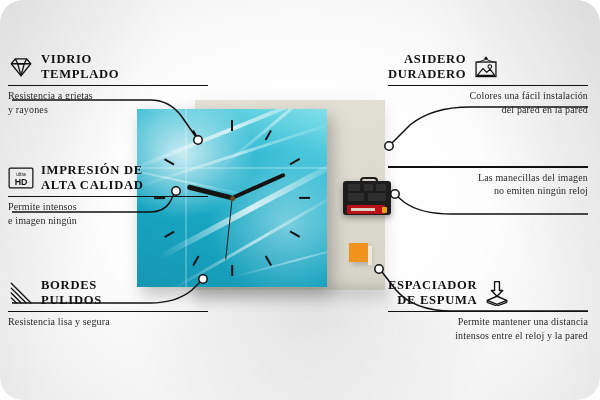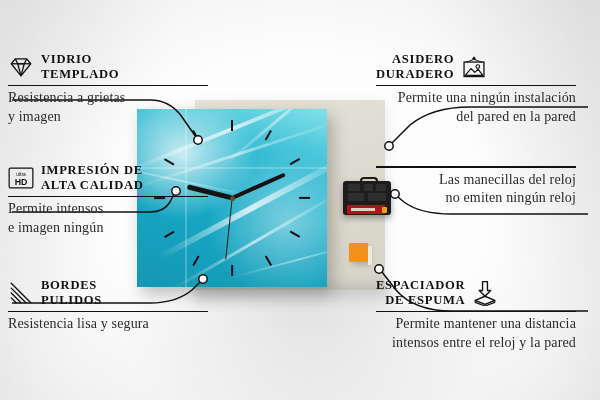--- a/index.html
+++ b/index.html
@@ -6,53 +6,54 @@
   body{
     width:600px;height:400px;overflow:hidden;
     font-family:"Liberation Serif", serif;
     background:#ffffff;
     position:relative;
   }
   #stage{
     position:absolute;inset:0;width:600px;height:400px;overflow:hidden;
     background:
       radial-gradient(ellipse 70% 80% at 50% 50%, #ffffff 0%, #fdfdfd 45%, #f2f2f2 78%, #e7e7e7 100%);
+    border-radius: 23px;
   }
   .bg-streak{position:absolute;pointer-events:none;}
   .bg-l{left:-40px;top:-60px;width:180px;height:520px;
     background:linear-gradient(100deg, rgba(210,210,210,.55), rgba(255,255,255,0) 70%);
     transform:rotate(8deg);filter:blur(14px);}
   .bg-r{right:-40px;top:-60px;width:180px;height:520px;
     background:linear-gradient(260deg, rgba(205,205,205,.55), rgba(255,255,255,0) 70%);
     transform:rotate(-8deg);filter:blur(14px);}
   .bg-b{left:120px;bottom:-70px;width:380px;height:170px;
     background:radial-gradient(ellipse at 50% 0%, rgba(195,195,195,.5), rgba(255,255,255,0) 70%);
     filter:blur(10px);}
 
   
   svg.leaders{position:absolute;left:0;top:0;width:600px;height:400px;pointer-events:none;}
   svg.leaders path{fill:none;stroke:#111;stroke-width:1.5;}
   svg.leaders circle{fill:#ffffff;stroke:#111;stroke-width:1.5;}
 
   
   .feature{position:absolute;width:200px;}
   .feature.left{left:8px;text-align:left;}
-  .feature.right{right:24px;text-align:right;}
+  .feature.right{right:12px;text-align:right;}
   .f-head{display:flex;align-items:center;gap:7px;}
   .feature.left .f-head{justify-content:flex-start;}
   .feature.right .f-head{justify-content:flex-end;flex-direction:row-reverse;}
   .f-title{
     font-family:"Liberation Serif", serif;
     font-weight:700;font-size:12.6px;line-height:1.18;
     letter-spacing:.7px;color:#111;text-transform:uppercase;
   }
   .f-rule{height:1.6px;background:#111;margin:3px 0 3px 0;width:100%;}
   .f-desc{
     font-family:"Liberation Serif", serif;
-    font-size:14px;line-height:1.32;color:#2a2a2a;letter-spacing:.15px;
+    font-size:10px;line-height:1.32;color:#2a2a2a;letter-spacing:.15px;
   }
   .icon{width:26px;height:26px;flex:0 0 26px;display:block;}
   .icon svg{display:block;width:26px;height:26px;}
 
   
   .scene{position:absolute;left:135px;top:95px;width:250px;height:215px;}
   .wall-panel{
     position:absolute;left:60px;top:5px;width:190px;height:190px;
     background:linear-gradient(160deg,#e6e3d8 0%, #dedbd0 45%, #d6d3c7 100%);
     box-shadow:0 6px 16px rgba(0,0,0,.10);
@@ -207,21 +208,21 @@
           </svg>
       </span>
       <span class="f-title">
         <span>VIDRIO</span><br>
         <span>TEMPLADO</span>
       </span>
     </div>
     <div class="f-rule"></div>
     <div class="f-desc">
       <span>Resistencia a grietas</span><br>
-      <span>y imagen</span>
+      <span>y rayones</span>
     </div>
   </div>
 
   <div class="feature left" style="top:163px;">
     <div class="f-head">
       <span class="icon">
         <svg viewBox="0 0 34 30">
           <rect x="1.5" y="2" width="31" height="26" fill="none" stroke="#111" stroke-width="1.6" rx="1.5"></rect>
           <text x="17" y="12.5" text-anchor="middle" font-family="Liberation Sans, sans-serif" font-size="6.5" fill="#111">ultra</text>
           <text x="17" y="24" text-anchor="middle" font-family="Liberation Sans, sans-serif" font-size="11.5" font-weight="bold" fill="#111">HD</text>
@@ -273,29 +274,29 @@
           <path d="M5.5 26 L13 17 L18 22 L22.5 18 L28.5 26 Z" fill="none" stroke="#111" stroke-width="1.5" stroke-linejoin="round"></path>
         </svg>
       </span>
       <span class="f-title">
         <span>ASIDERO</span><br>
         <span>DURADERO</span>
       </span>
     </div>
     <div class="f-rule"></div>
     <div class="f-desc">
-      <span>Permite una ningún instalación</span><br>
+      <span>Colores una fácil instalación</span><br>
       <span>del pared en la pared</span>
     </div>
   </div>
 
   <div class="feature right" style="top:163px;">
     <div class="f-rule"></div>
     <div class="f-desc">
-      <span>Las manecillas del reloj</span><br>
+      <span>Las manecillas del imagen</span><br>
       <span>no emiten ningún reloj</span>
     </div>
   </div>
 
   <div class="feature right" style="top:278px;">
     <div class="f-head">
       <span class="icon">
         <svg viewBox="0 0 32 32">
           <path d="M13 2 H19 V13 H23 L16 20 L9 13 H13 Z" fill="none" stroke="#111" stroke-width="1.7" stroke-linejoin="round"></path>
           <path d="M16 20 L4 25 L16 30 L28 25 Z" fill="none" stroke="#111" stroke-width="1.7" stroke-linejoin="round"></path>

